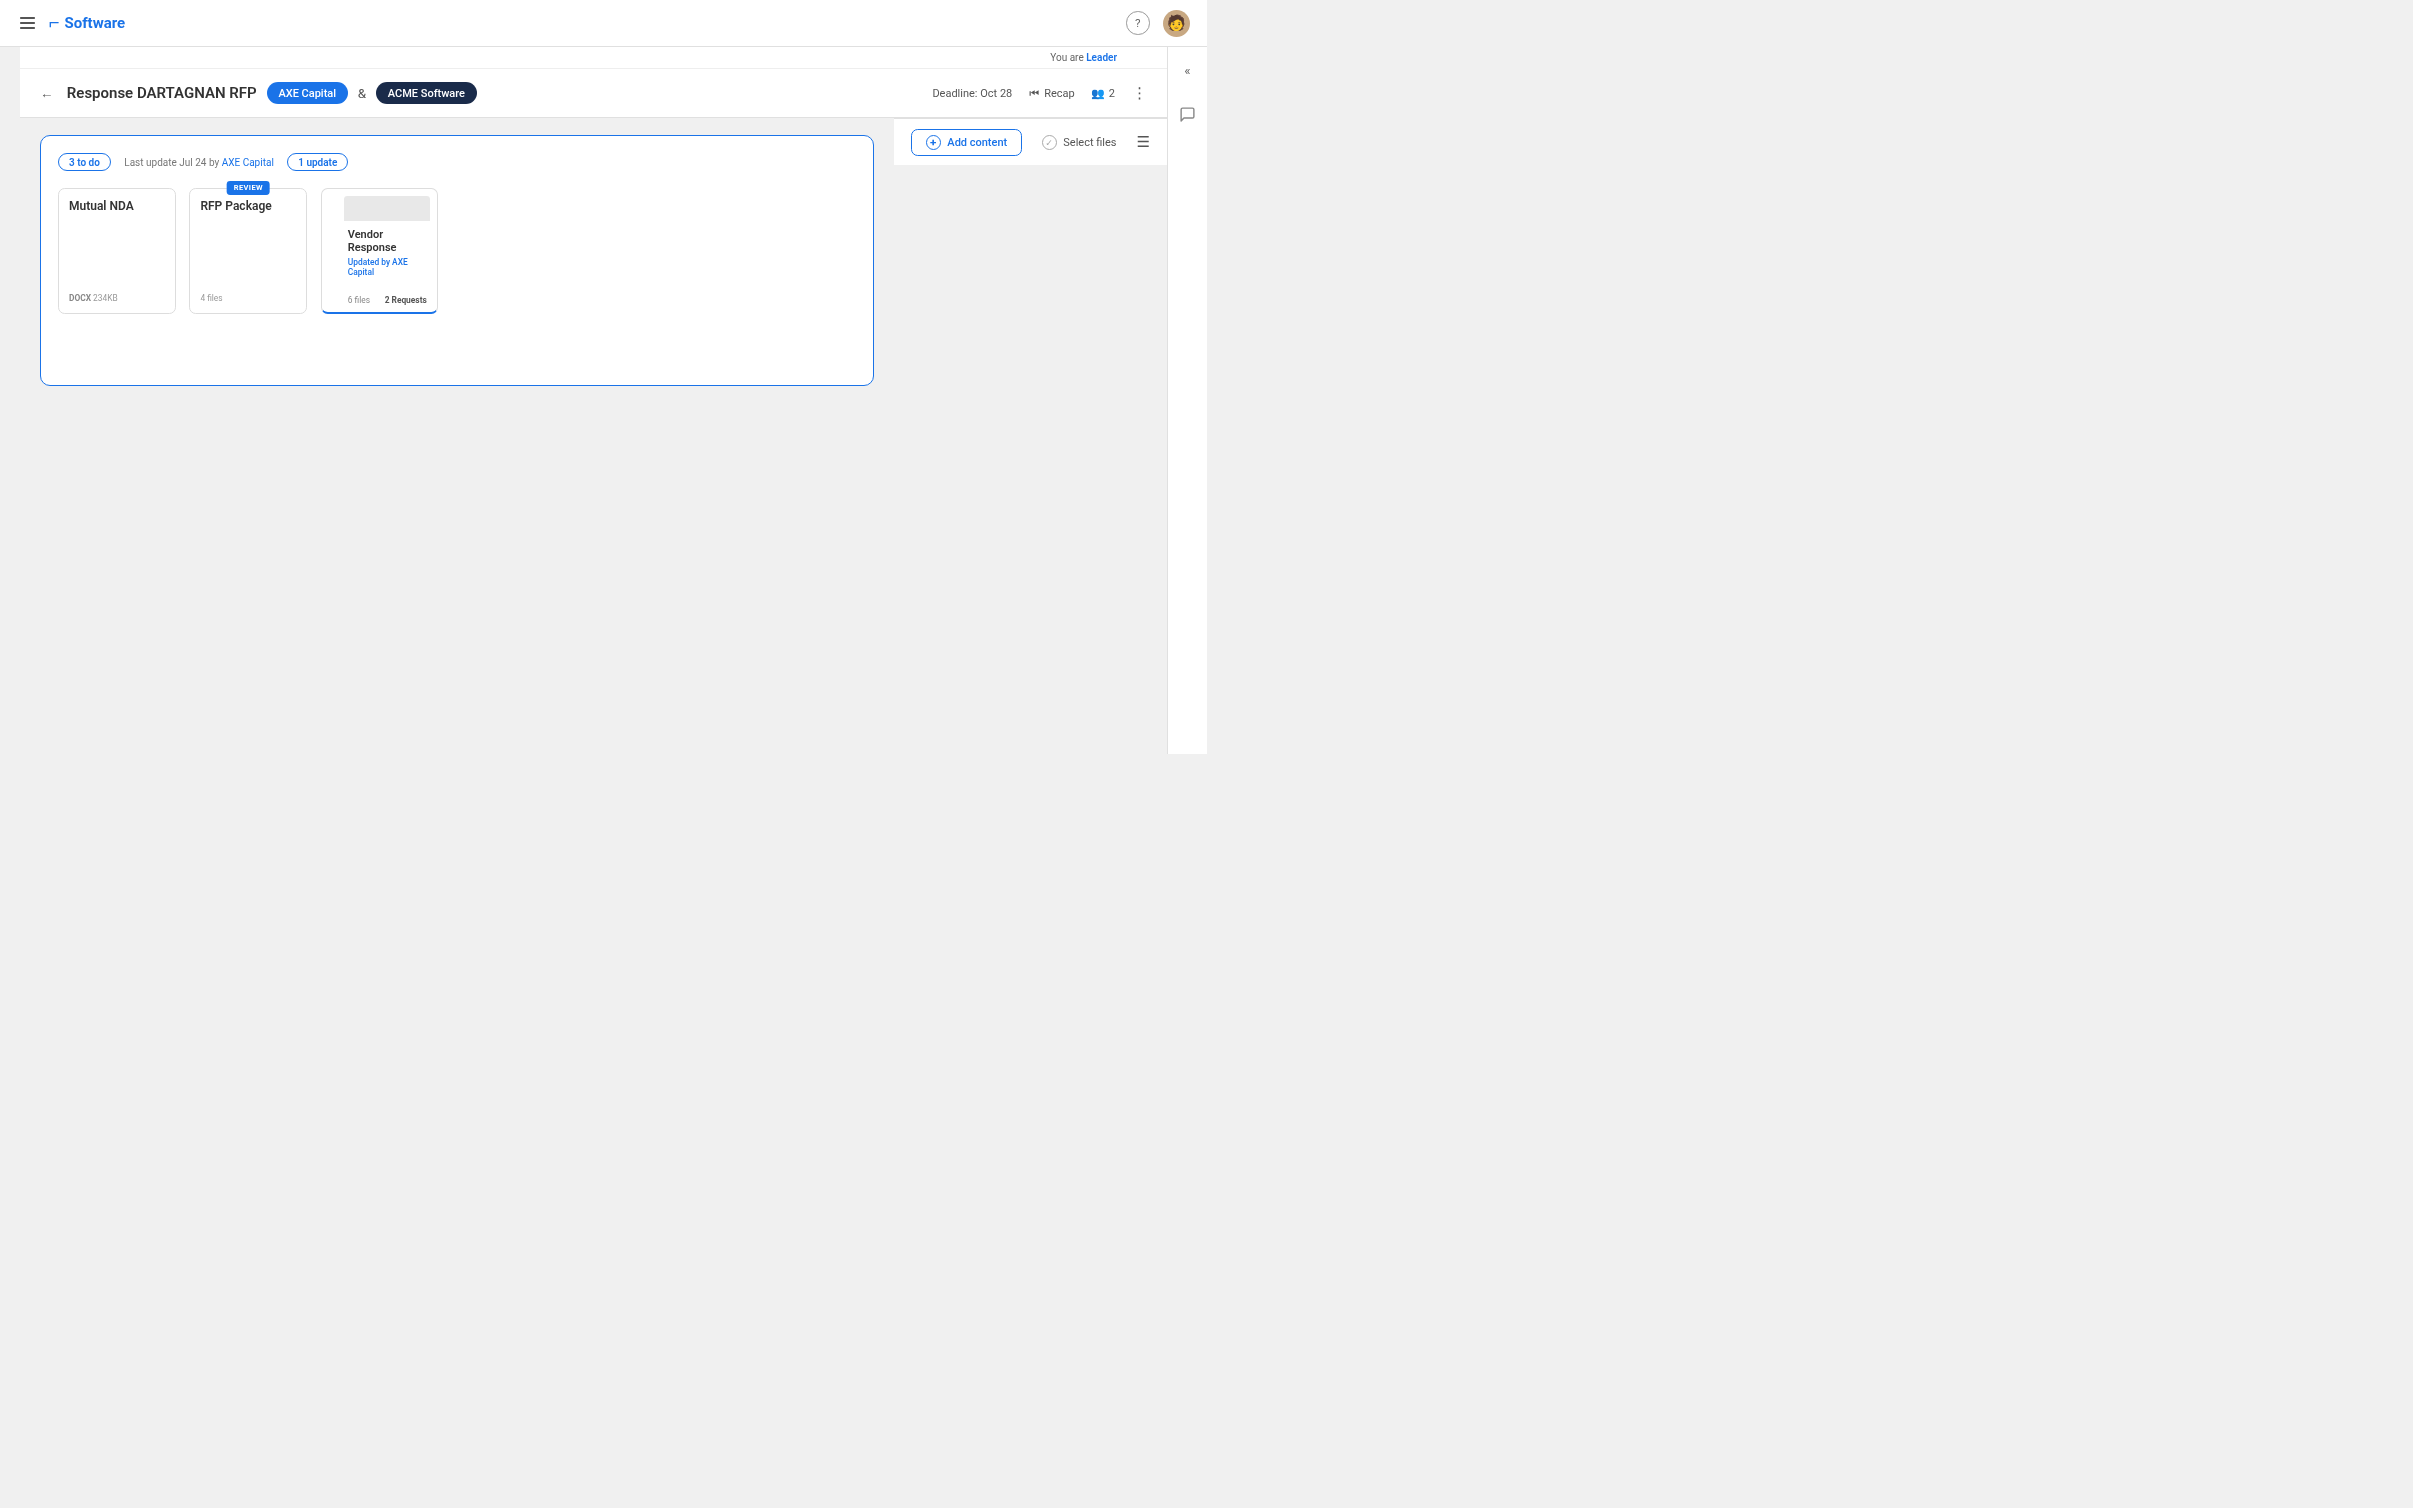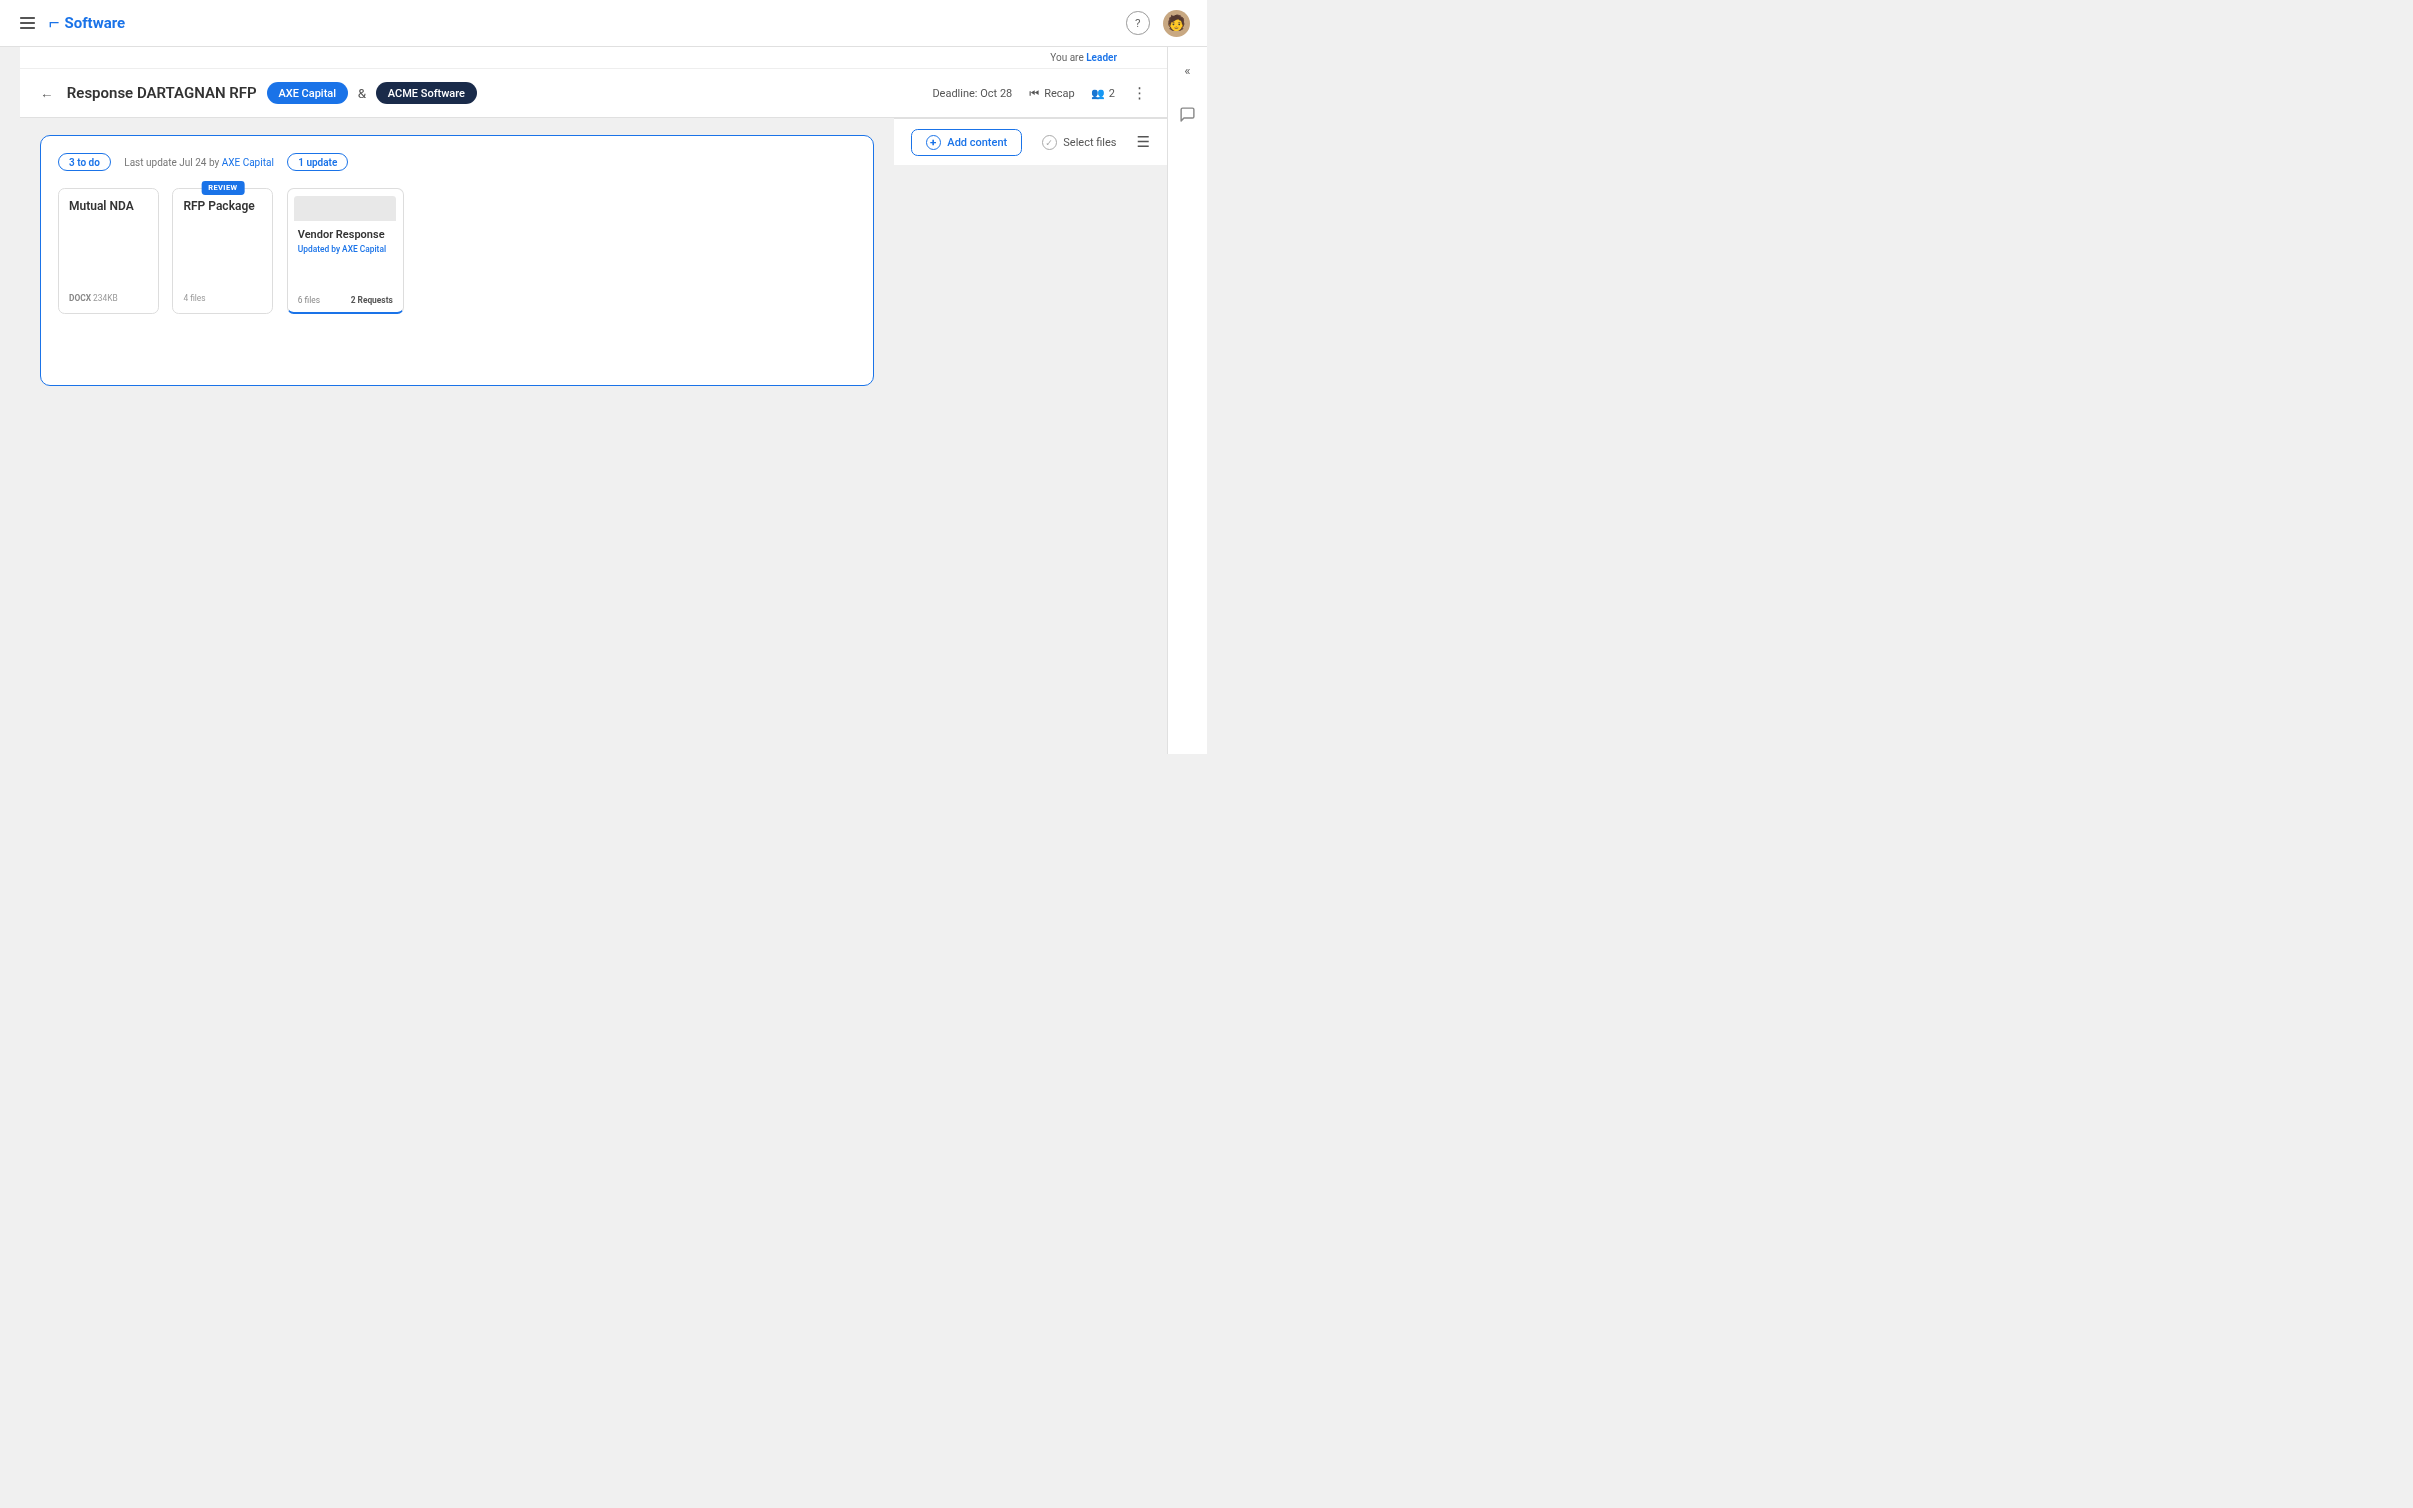--- a/index.html
+++ b/index.html
@@ -280,21 +280,21 @@
 
     
     .file-cards {
       display: flex;
       gap: 13.4px;
       flex-wrap: wrap;
     }
     .file-card {
       border: 0.8px solid #ddd;
       border-radius: 6.7px;
-      width: 101px;
+      width: 118px;
       min-height: 126px;
       padding: 10px;
       display: flex;
       flex-direction: column;
       position: relative;
       background: #fff;
       cursor: pointer;
       transition: box-shadow 0.2s;
     }
     .file-card-title {
@@ -339,20 +339,21 @@
       border-bottom: 2.5px solid #1a73e8;
       border-radius: 6.7px;
       width: 117px;
       min-height: 126px;
       display: flex;
       flex-direction: column;
       position: relative;
       background: #fff;
       cursor: pointer;
       overflow: hidden;
+      padding-left: 16px;
     }
     .vendor-card-top {
       background: #e8e8e8;
       height: 25px;
       border-radius: 3.4px 3.4px 0 0;
       margin: 6.7px 6.7px 0;
     }
     .vendor-card-content {
       padding: 6.7px 10px;
       flex: 1;

